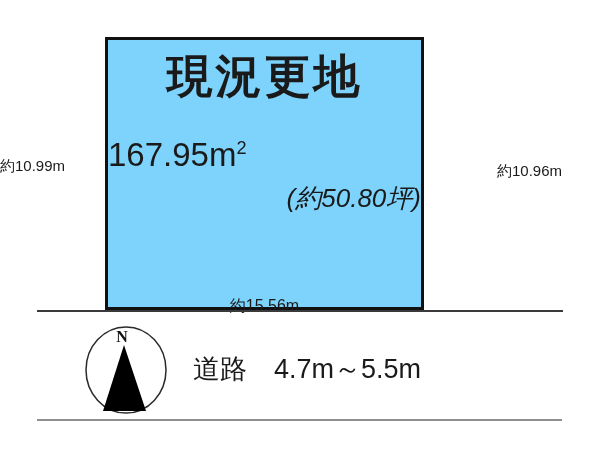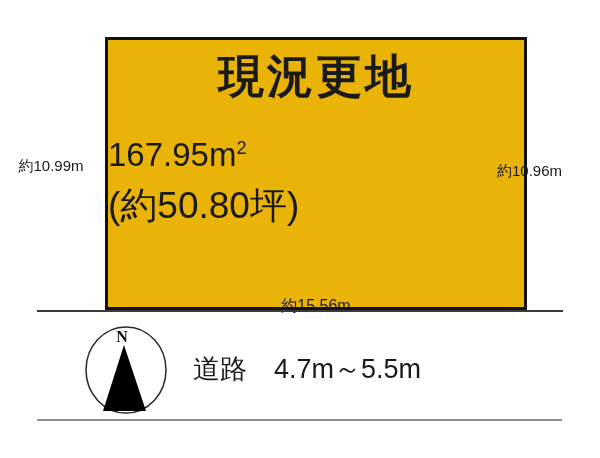--- a/index.html
+++ b/index.html
@@ -13,25 +13,25 @@
     height: 458px;
     background: #ffffff;
     overflow: hidden;
     font-family: "Liberation Sans", sans-serif;
     color: #1a1a1a;
   }
   .plot-rect {
     position: absolute;
     left: 105px;
     top: 37px;
-    width: 422px;
+    width: 319px;
     height: 273px;
     border: 3px solid #111111;
     box-sizing: border-box;
-    background: #eab308;
+    background: #7dd3fc;
   }
   .plot-title {
     position: absolute;
     left: 0; right: 0;
     top: 6px;
     text-align: center;
     font-size: 46px;
     font-weight: 600;
     letter-spacing: 3px;
     white-space: nowrap;
@@ -46,41 +46,42 @@
     white-space: nowrap;
   }
   .area-line1 sup {
     font-size: 0.55em;
     vertical-align: super;
   }
   .area-line2 {
     position: absolute;
     left: 0; right: 0;
     top: 141px;
-    text-align: left;
-    font-size: 37px;
+    text-align: right;
+    font-size: 26px;
     font-weight: 500;
     white-space: nowrap;
+    font-style: italic;
   }
   .dim-bottom {
     position: absolute;
     left: 0; right: 0;
     top: 245px;
     text-align: center;
     font-size: 16px;
     line-height: 20px;
     white-space: nowrap;
     margin-top: 11px;
   }
   .dim-left {
     position: absolute;
     left: 0;
     top: 156px;
     width: 102px;
-    text-align: center;
+    text-align: left;
     font-size: 15px;
     line-height: 20px;
     white-space: nowrap;
   }
   .dim-right {
     position: absolute;
     left: 497px;
     top: 161px;
     font-size: 15px;
     line-height: 20px;

